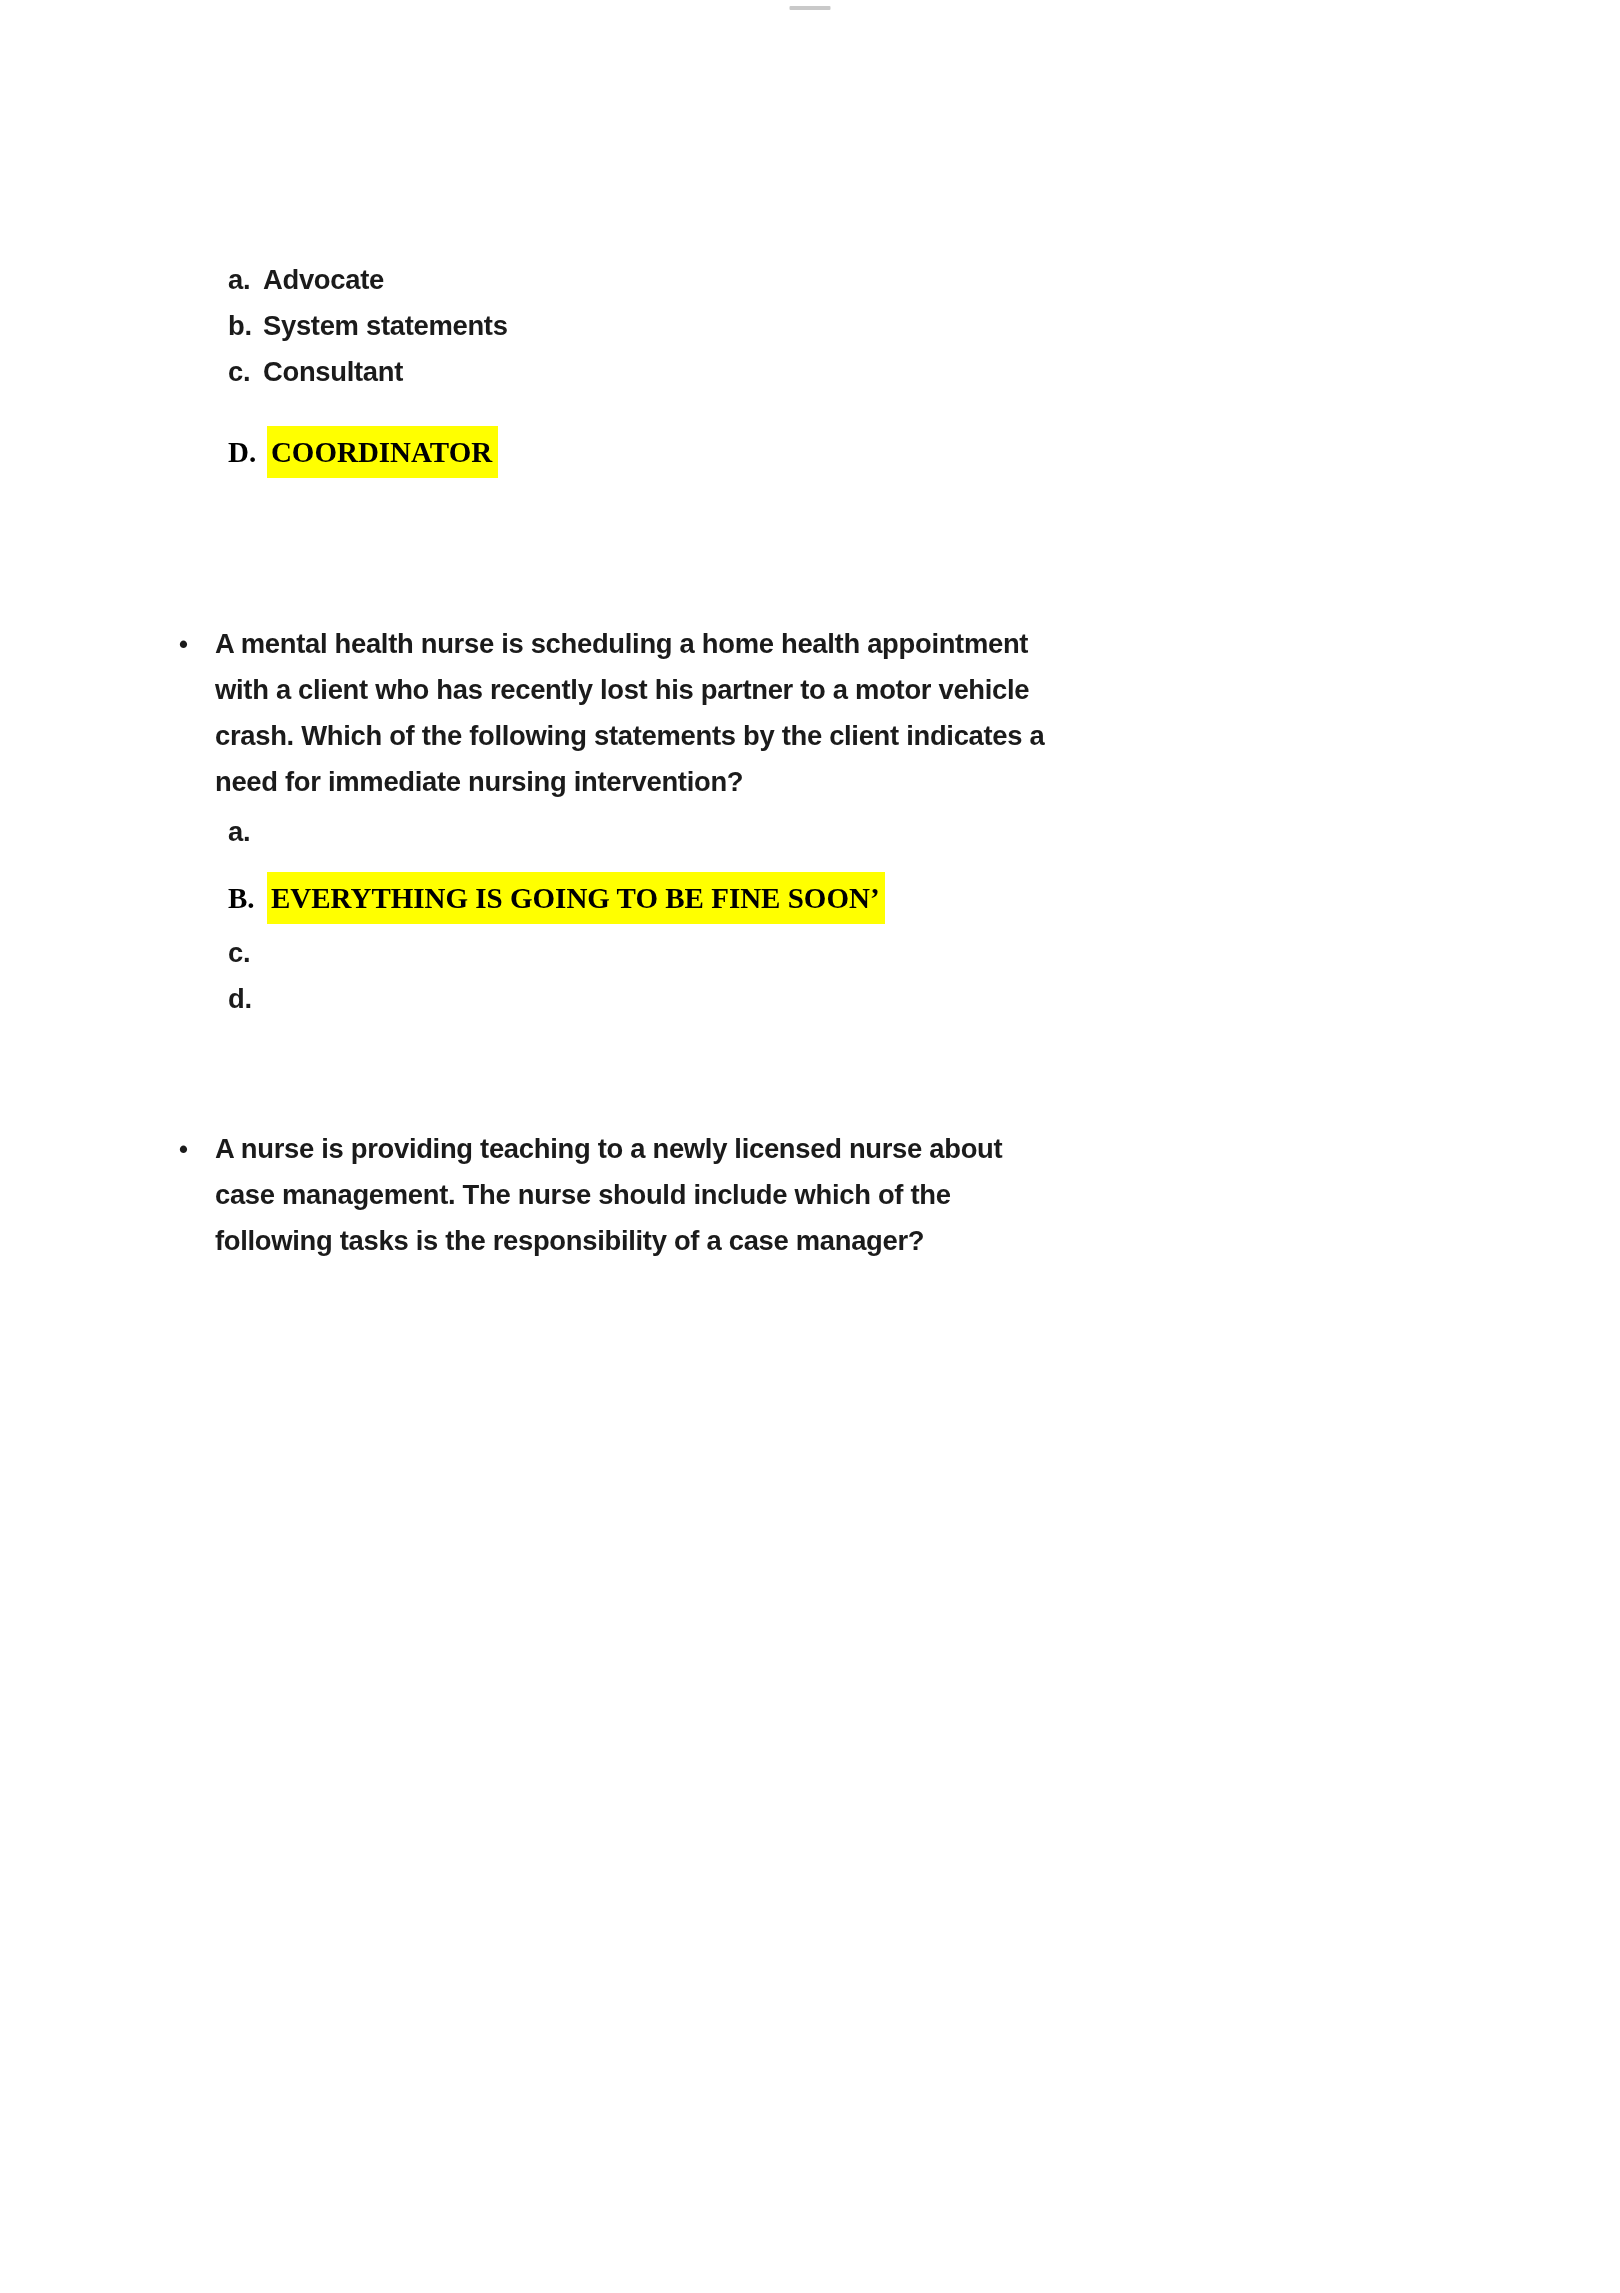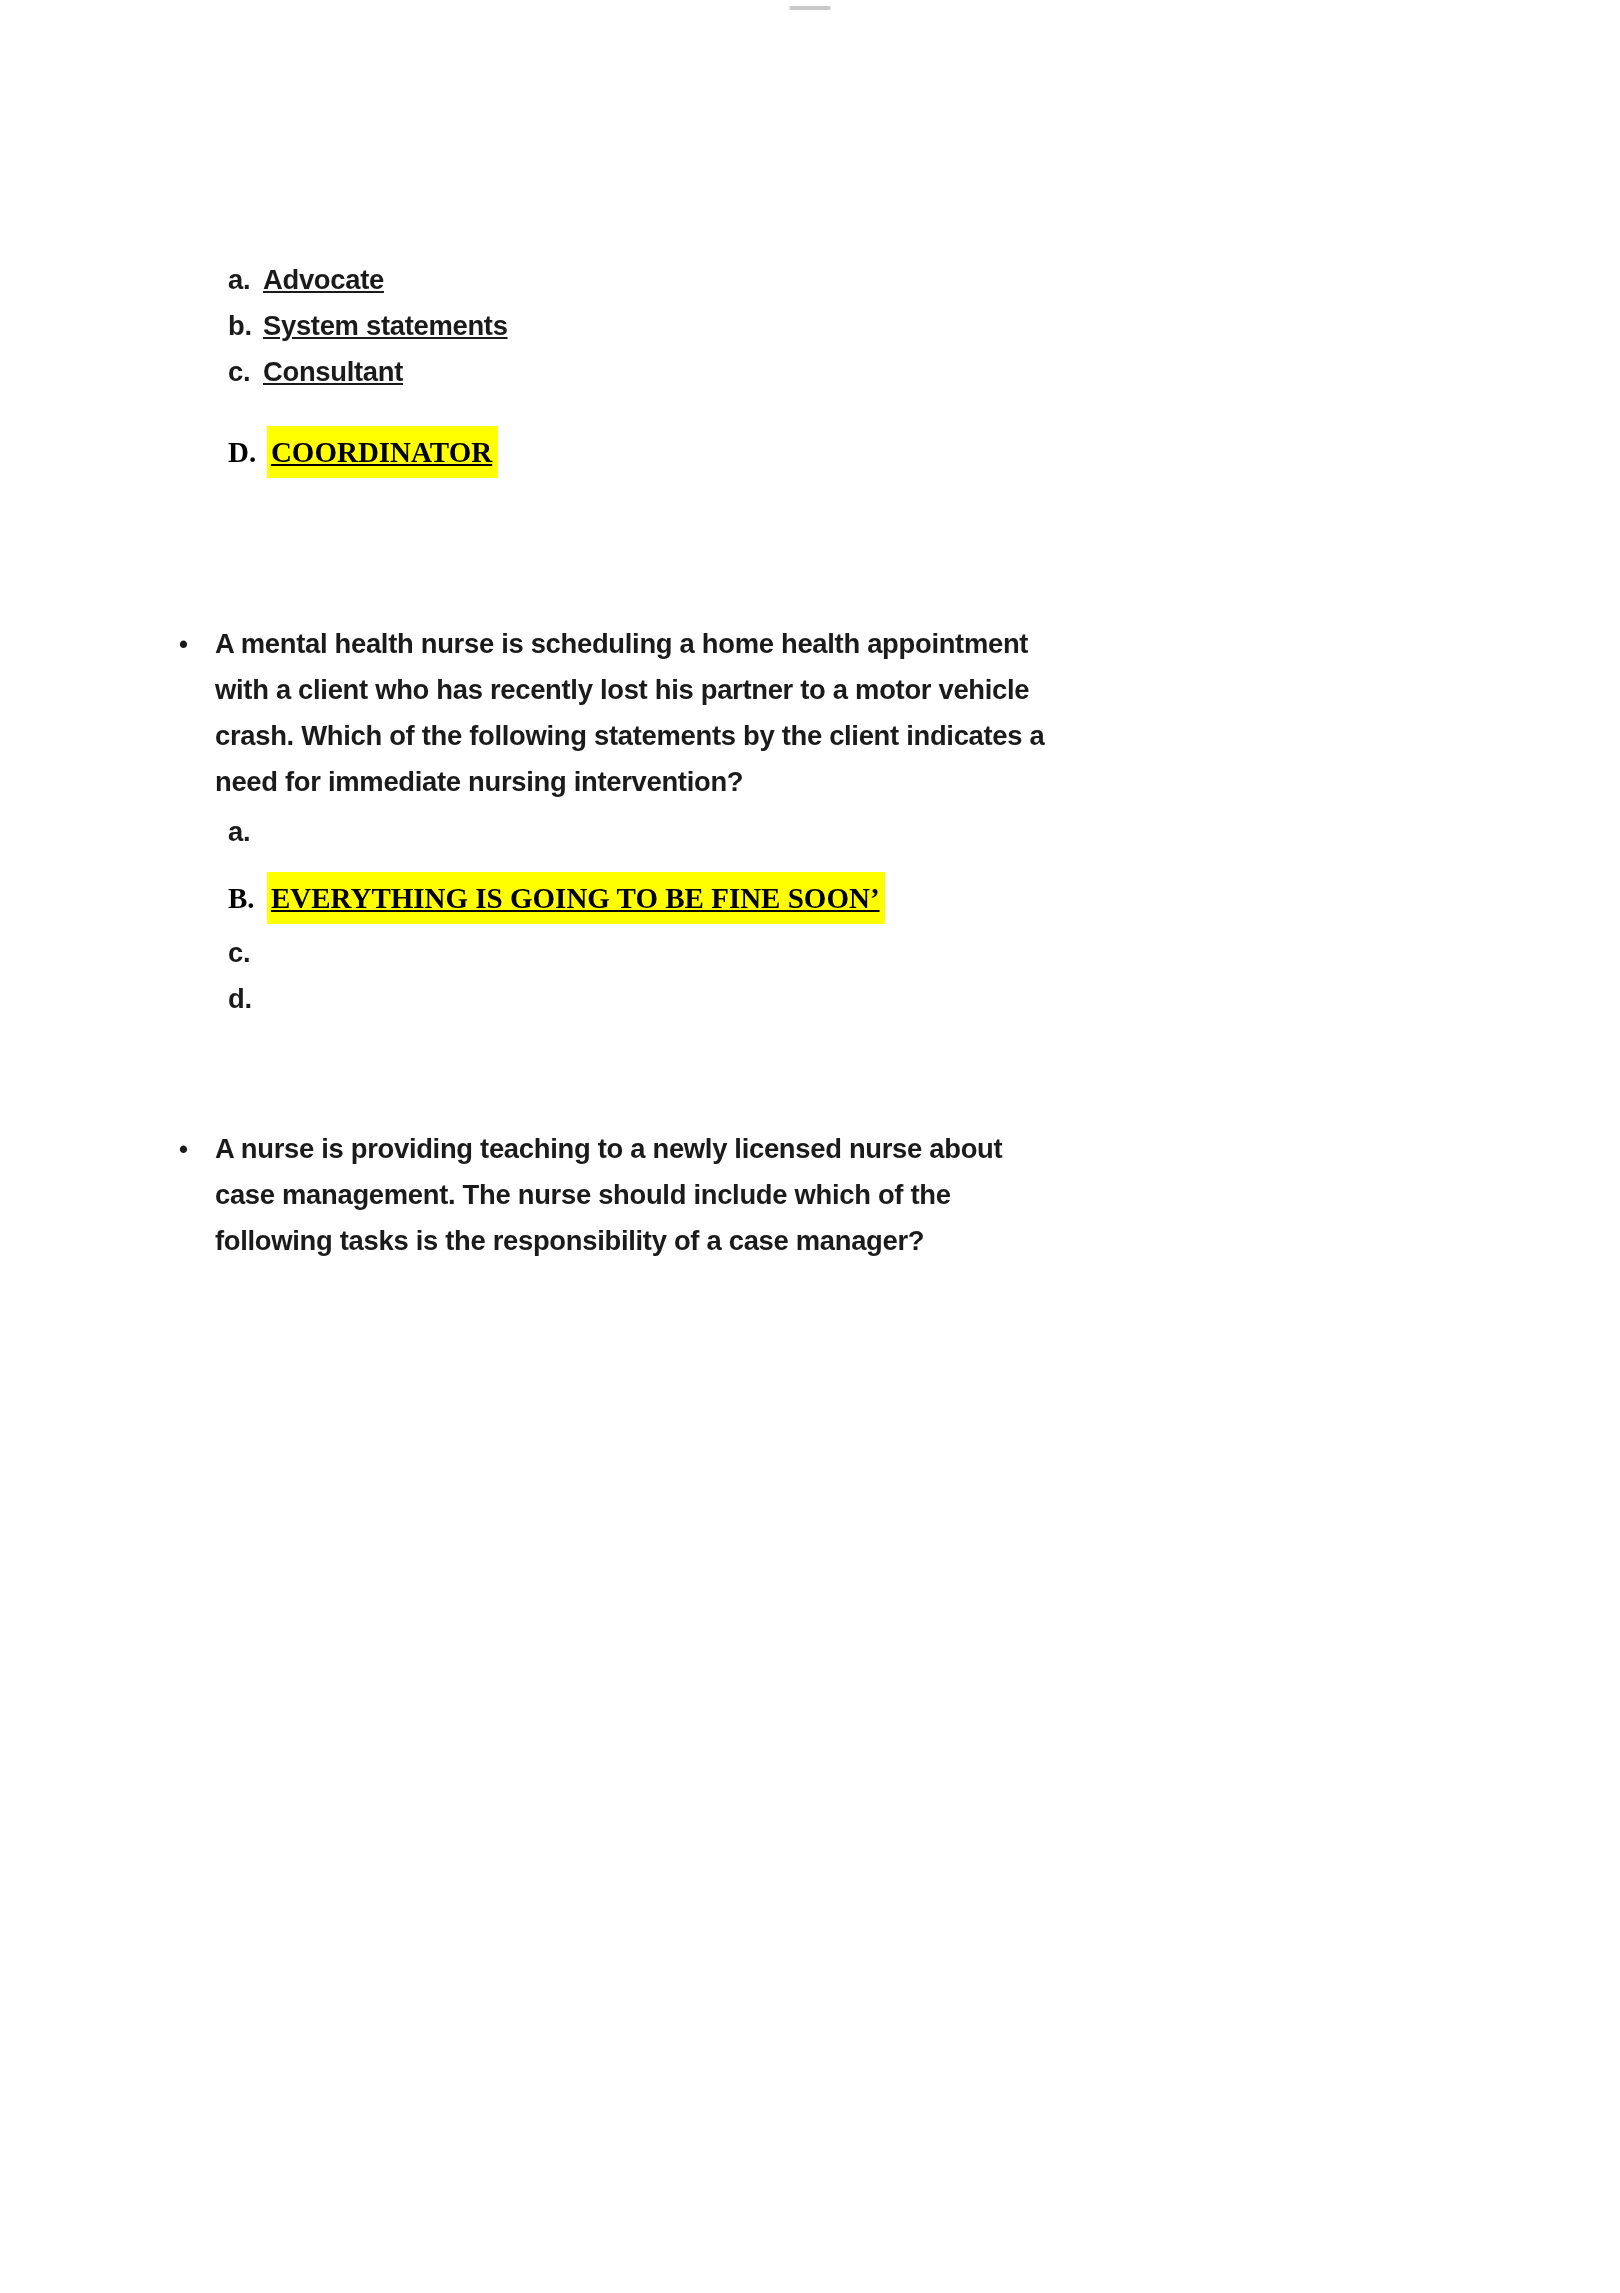--- a/index.html
+++ b/index.html
@@ -34,21 +34,20 @@
     font-size:27.4px;
     line-height:46px;
     letter-spacing:-0.3px;
   }
   .opt-label{
     flex:none;
     width:35px;
   }
   .opt-text{
     white-space:nowrap;
-    text-decoration:underline;
   }
   .q1-options{
     margin-left:228px;
   }
   
   .answer-row{
     display:flex;
     align-items:baseline;
     font-family:"Liberation Serif",serif;
     font-size:29px;
@@ -61,21 +60,20 @@
   .answer-d{
     margin-top:31px;
   }
   .answer-b{
     margin-top:17.6px;
     margin-bottom:5.9px;
   }
   .hl{
     padding:2.9px 5.9px 2.9px 3.9px;
     white-space:nowrap;
-    text-decoration:underline;
   }
   
   .bullet-q{
     display:flex;
     margin-left:179px;
     font-size:27.4px;
     line-height:46px;
     letter-spacing:-0.3px;
   }
   .bullet-marker{

